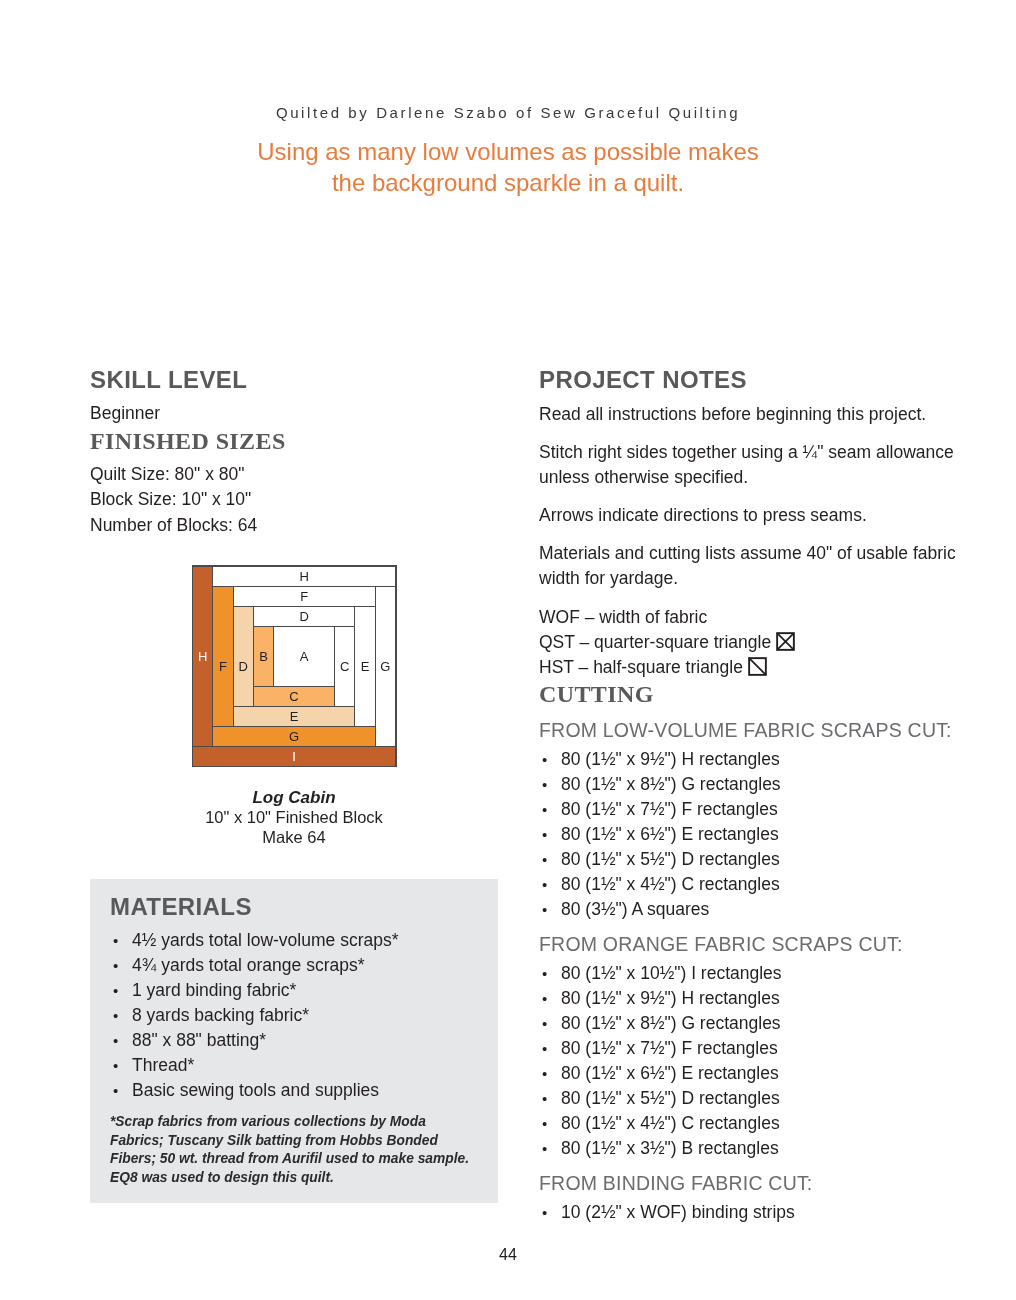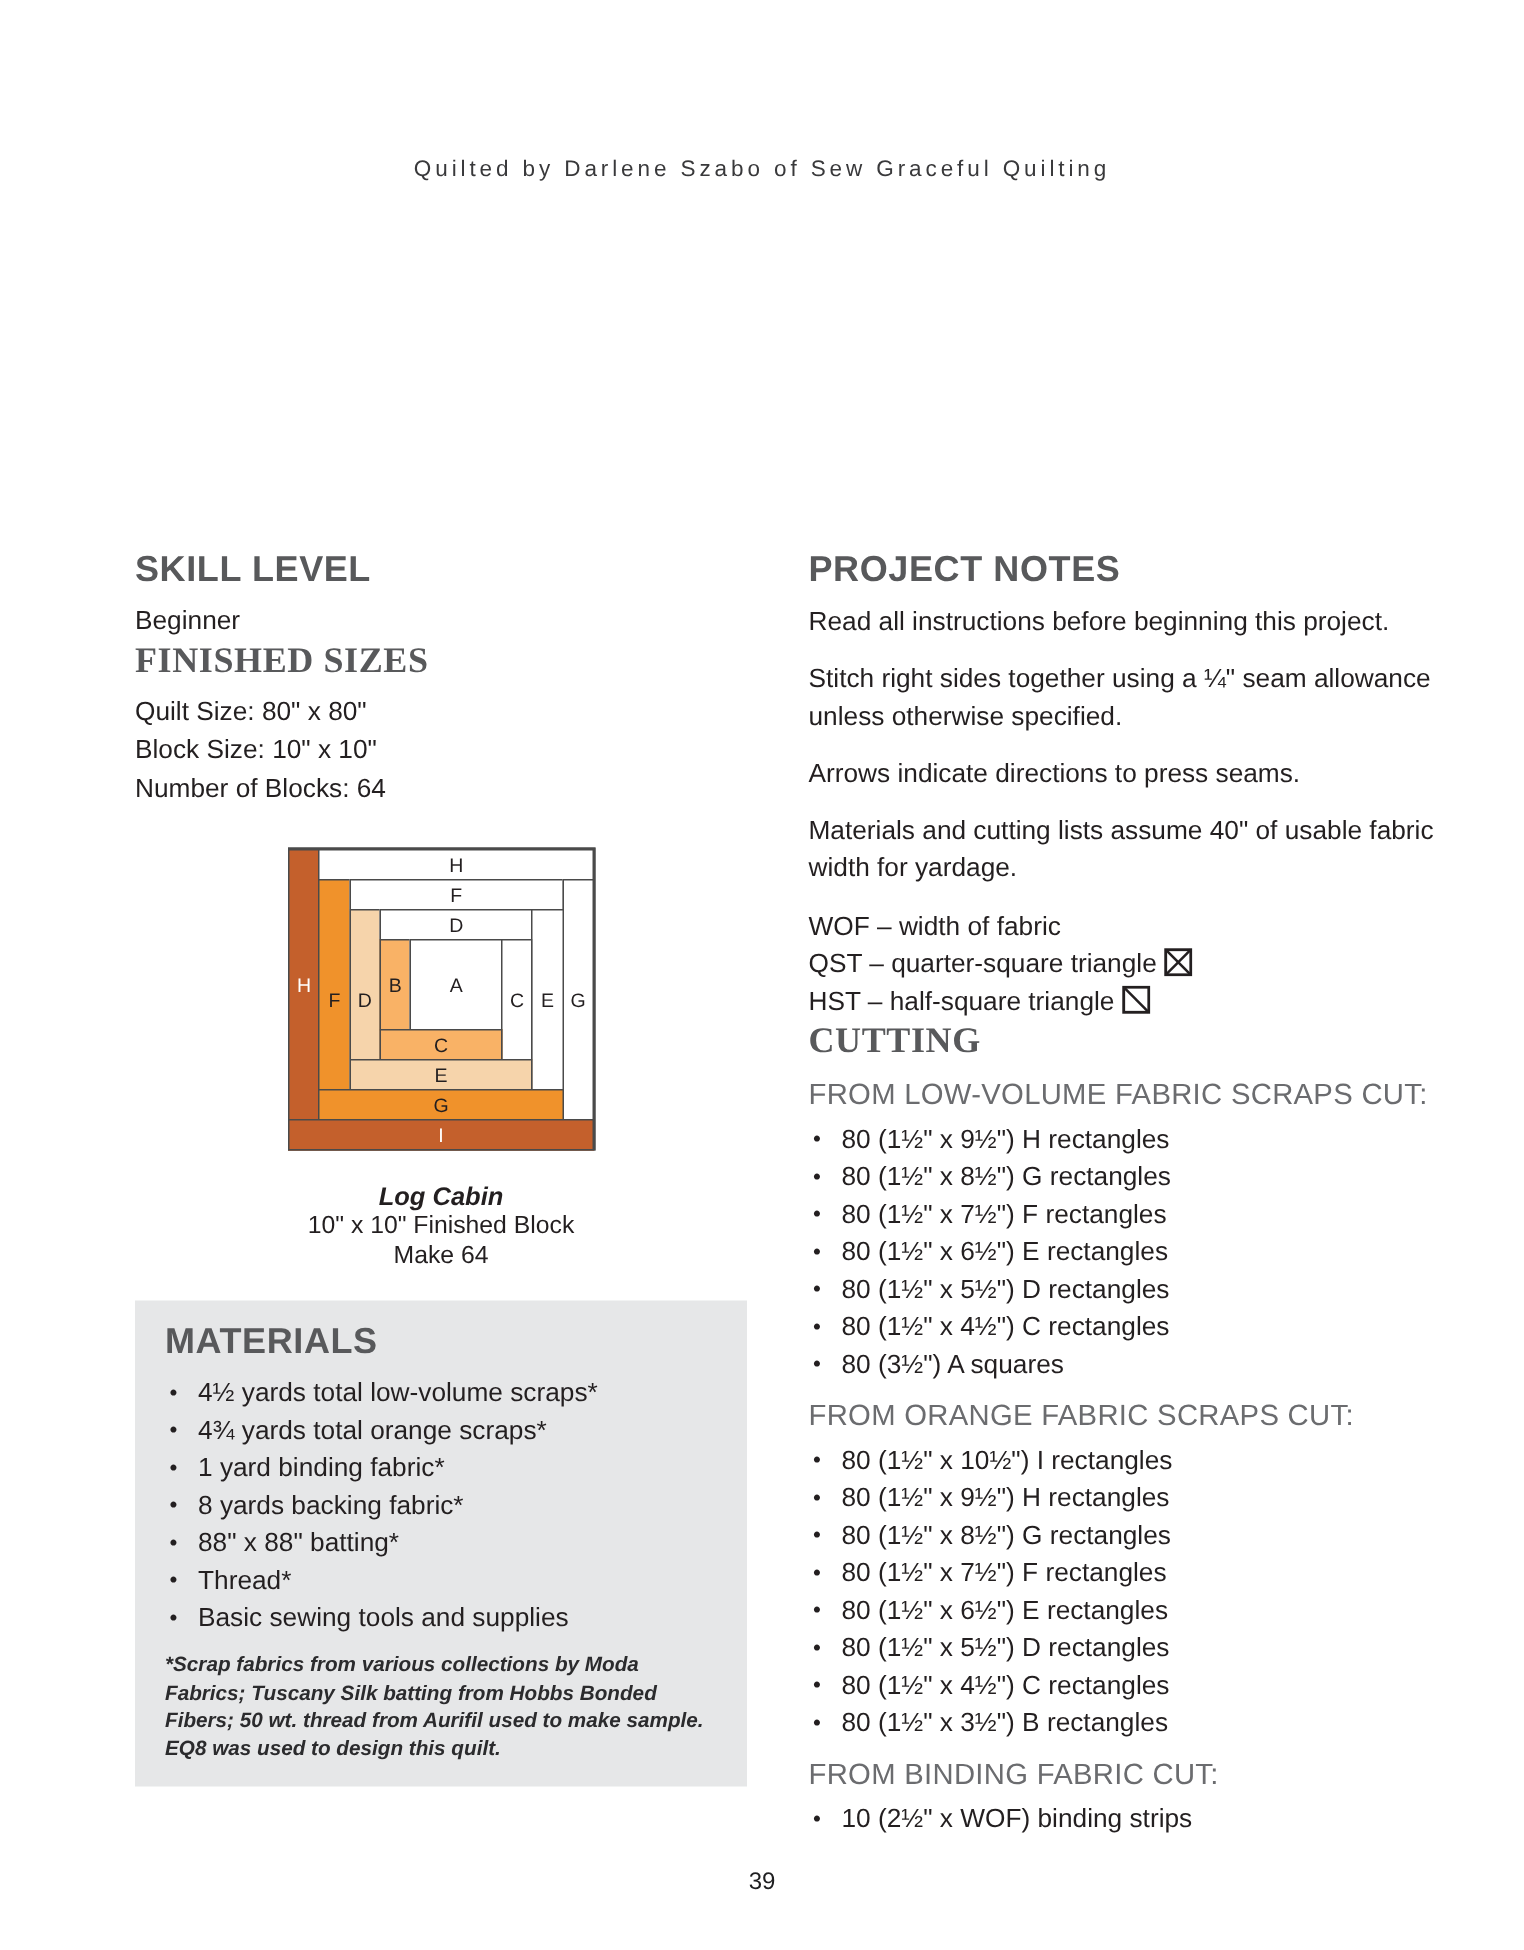--- a/index.html
+++ b/index.html
@@ -36,21 +36,21 @@
   .lc-cell {
     border:1px solid #4a4a4a; margin:-0.5px;
     display:flex; align-items:center; justify-content:center;
     font-size:13px; line-height:13px;
   }
   .caption { margin-top:21px; text-align:center; }
   .caption-title { font-weight:700; font-size:17px; line-height:20px;font-style:italic; }
   .caption-line { font-size:16.5px; line-height:19.5px; }
 
   
-  .materials-box { margin-top:20px; background:#e6e7e8; padding:14px 18px 16px 20px; box-sizing:border-box; width:408px; }
+  .materials-box { margin-top:32px; background:#e6e7e8; padding:14px 18px 16px 20px; box-sizing:border-box; width:408px; }
   .materials-box h2.section { margin-bottom:7px; }
   .footnote { margin-top:10px; font-size:13.8px; line-height:18.5px; font-style:italic; font-weight:600; color:#2b2b2d; }
 
   
   .bullet-row { display:flex; font-size:17.5px; line-height:25px; }
   .bullet { flex:0 0 19px; padding-left:3px; font-size:15px; }
   .bullet-text { flex:1; }
 
   
   .abbr-block { margin-top:14px; }
@@ -63,20 +63,24 @@
   
   .page-footer { position:absolute; left:0; bottom:36px; width:1016px; text-align:center; font-size:16px; color:#1f1f21; }
 </style>
 </head>
 <body>
 
 <div class="page">
 
   <div class="header">
     <div class="byline">Quilted by Darlene Szabo of Sew Graceful Quilting</div>
+    <div class="tagline">
+      <span>Using as many low volumes as possible makes</span>
+      <span>the background sparkle in a quilt.</span>
+    </div>
   </div>
 
   <div class="col-left">
     <h2 class="section">SKILL LEVEL</h2>
     <div class="body-line mt8">Beginner</div>
 
     <h2 class="section gap26">FINISHED SIZES</h2>
     <div class="mt8">
       <div class="body-line">Quilt Size: 80" x 80"</div>
       <div class="body-line">Block Size: 10" x 10"</div>
@@ -267,16 +271,16 @@
     <div>
 
         <div class="bullet-row">
           <span class="bullet">•</span>
           <span class="bullet-text">10 (2½" x WOF) binding strips</span>
         </div>
       </div>
   </div>
 
   <div class="page-footer">
-    <span>39</span>
+    <span>44</span>
   </div>
 
 </div>
 
 </body></html>

